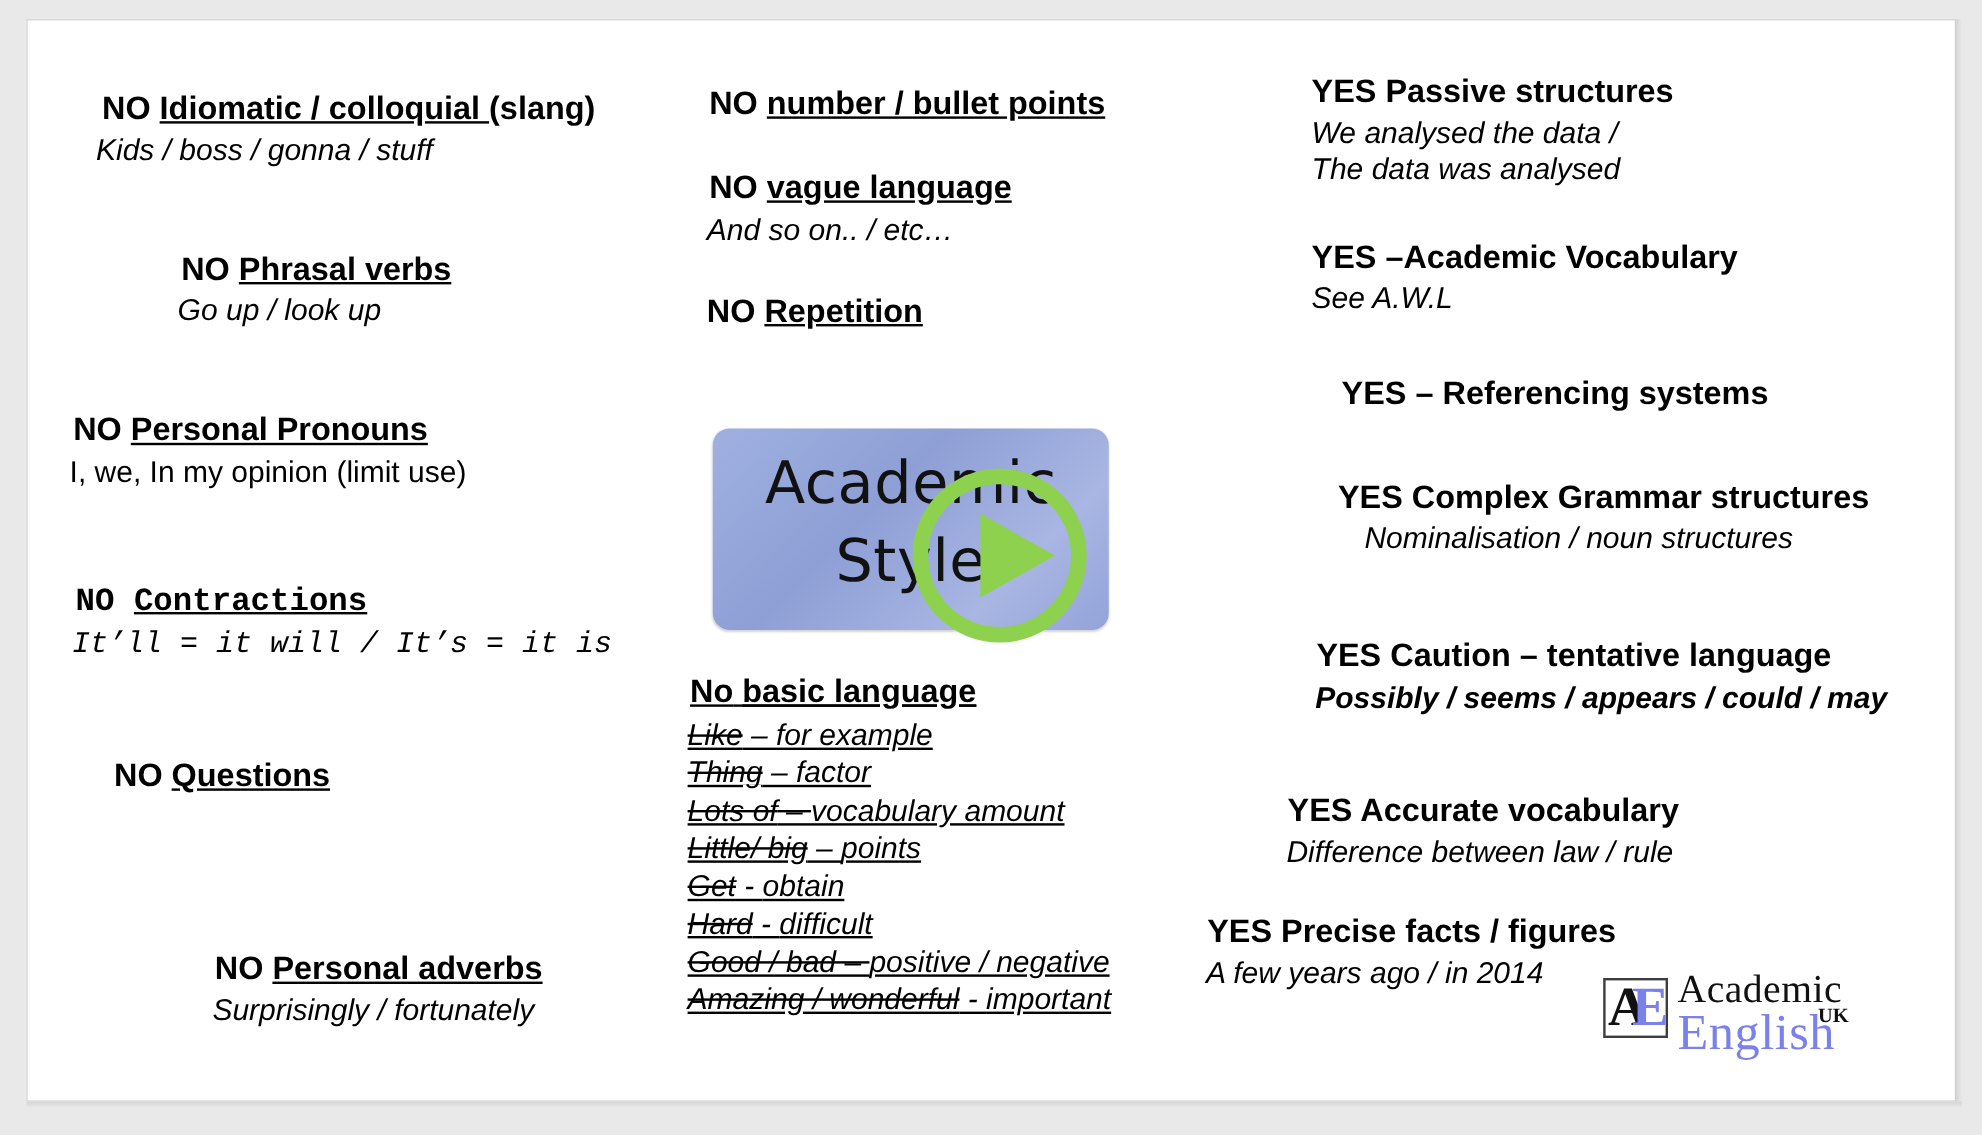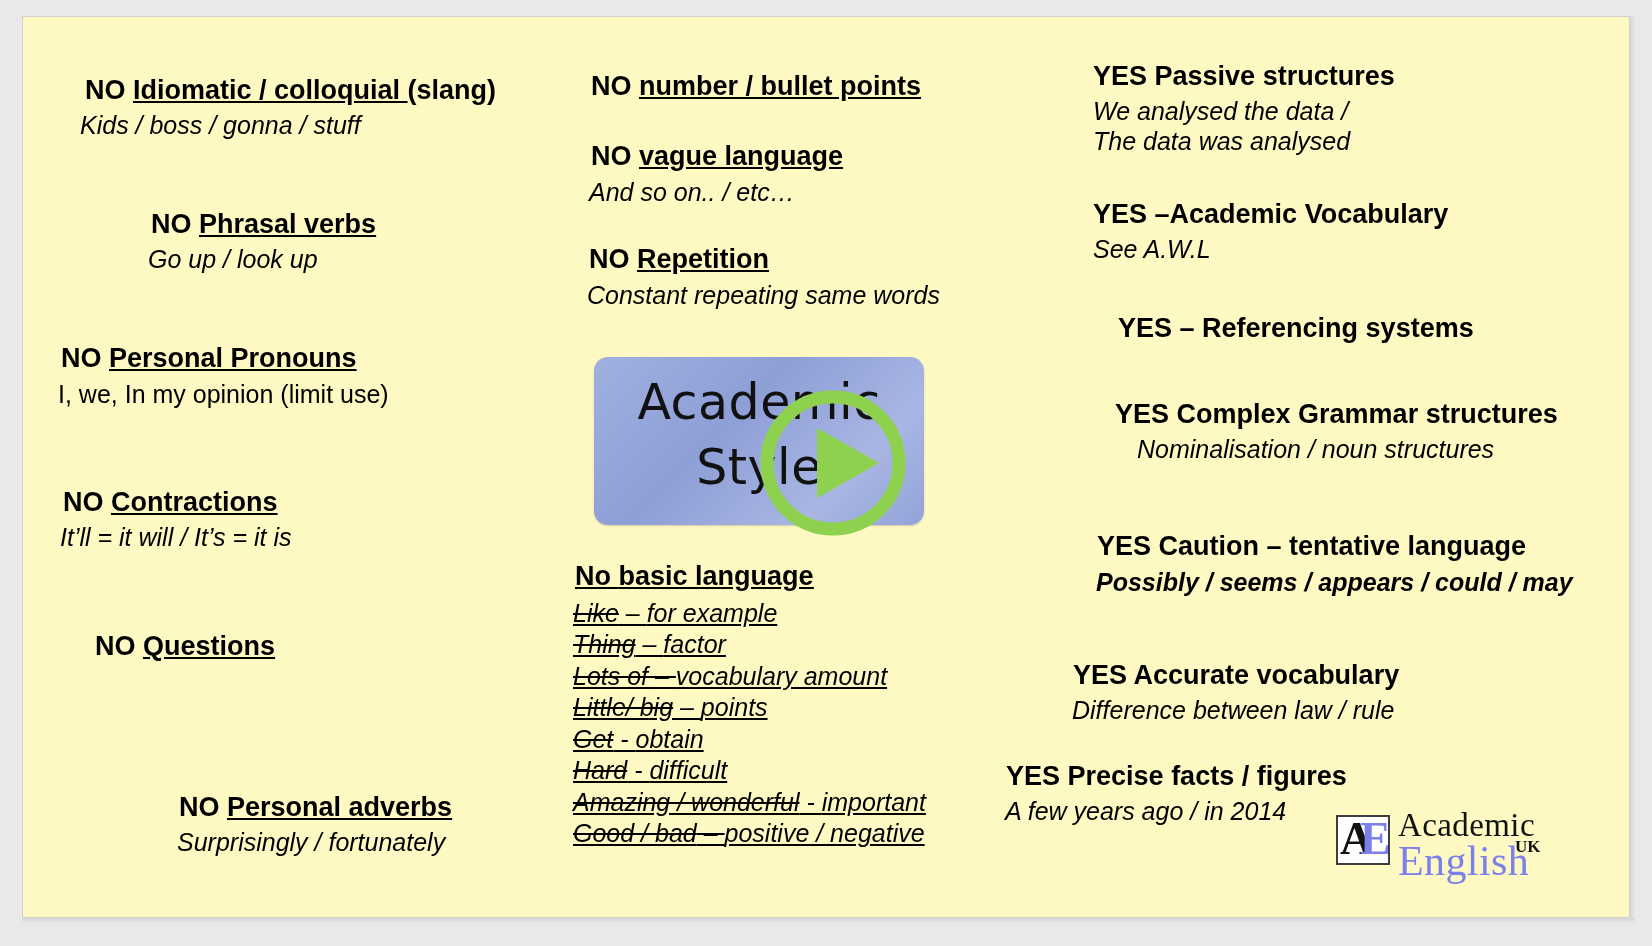--- a/index.html
+++ b/index.html
@@ -22,21 +22,21 @@
     height: 946px;
     background: #e9e9e9;
     box-sizing: border-box;
   }
   #slide-canvas {
     position: absolute;
     left: 22px;
     top: 16px;
     width: 1608px;
     height: 902px;
-    background: #fef9c3;
+    background: #ffffff;
     border: 1px solid #d0d0d0;
     box-sizing: border-box;
     overflow: hidden;
   }
   
   #slide-shadow-right {
     position: absolute;
     left: 1630px; top: 16px;
     width: 5px; height: 902px;
     background: linear-gradient(to right, #d5d5d5, #e9e9e9);
@@ -187,21 +187,21 @@
       </div>
 
       <div class="block" style="left:38px; top:326px;">
         <div class="hd">
           <span class="nb">NO</span>
           <span class="u">Personal Pronouns</span>
         </div>
         <div class="sub plain" style="margin-left:-3px; margin-top:4px;">I, we, In my opinion (limit use)</div>
       </div>
 
-      <div class="block" style="left:40px; top:470px;">
+      <div class="block" style="left:40px; top:470px;font-family:Liberation Mono, monospace;">
         <div class="hd">
           <span class="nb">NO</span>
           <span class="u">Contractions </span>
         </div>
         <div class="sub" style="margin-left:-3px; margin-top:3px;">It’ll = it will / It’s = it is</div>
       </div>
 
       <div class="block" style="left:72px; top:614px;">
         <div class="hd">
           <span class="nb">NO</span>
@@ -233,21 +233,20 @@
           <span class="u">vague language</span>
         </div>
         <div class="sub" style="margin-left:-2px; margin-top:4px;">And so on.. / etc…</div>
       </div>
 
       <div class="block" style="left:566px; top:227px;">
         <div class="hd">
           <span class="nb">NO</span>
           <span class="u">Repetition</span>
         </div>
-        <div class="sub" style="margin-left:-2px; margin-top:4px;">Constant repeating same words</div>
       </div>
 
       <div id="video-thumb">
         <div id="video-thumb-label">
           <div>Academic</div>
           <div>Style</div>
         </div>
       </div>
 
       <div id="play-button">
@@ -262,22 +261,22 @@
           <span class="nb">No</span>
           <span class="u">basic language</span>
         </div>
         <div id="basic-language-list" style="margin-left:-2px; margin-top:5px;">
             <div class="lstline"><span class="strike">Like</span><span> – </span><span>for example</span></div>
             <div class="lstline"><span class="strike">Thing</span><span> – </span><span>factor</span></div>
             <div class="lstline"><span class="strike">Lots of</span><span class="strike"> – </span><span> vocabulary amount</span></div>
             <div class="lstline"><span class="strike">Little/ big</span><span> – </span><span>points</span></div>
             <div class="lstline"><span class="strike">Get</span><span> - </span><span> obtain</span></div>
             <div class="lstline"><span class="strike">Hard</span><span> - </span><span>difficult</span></div>
+            <div class="lstline"><span class="strike">Good / bad</span><span class="strike"> – </span><span> positive / negative</span></div>
             <div class="lstline"><span class="strike">Amazing / wonderful</span><span> - </span><span>important</span></div>
-            <div class="lstline"><span class="strike">Good / bad</span><span class="strike"> – </span><span> positive / negative</span></div>
           </div>
       </div>
     </div>
 
     <div class="col-right">
 
       <div class="block" style="left:1070px; top:44px;">
         <div class="hd">
           <span>YES</span>
           <span>Passive structures</span>

